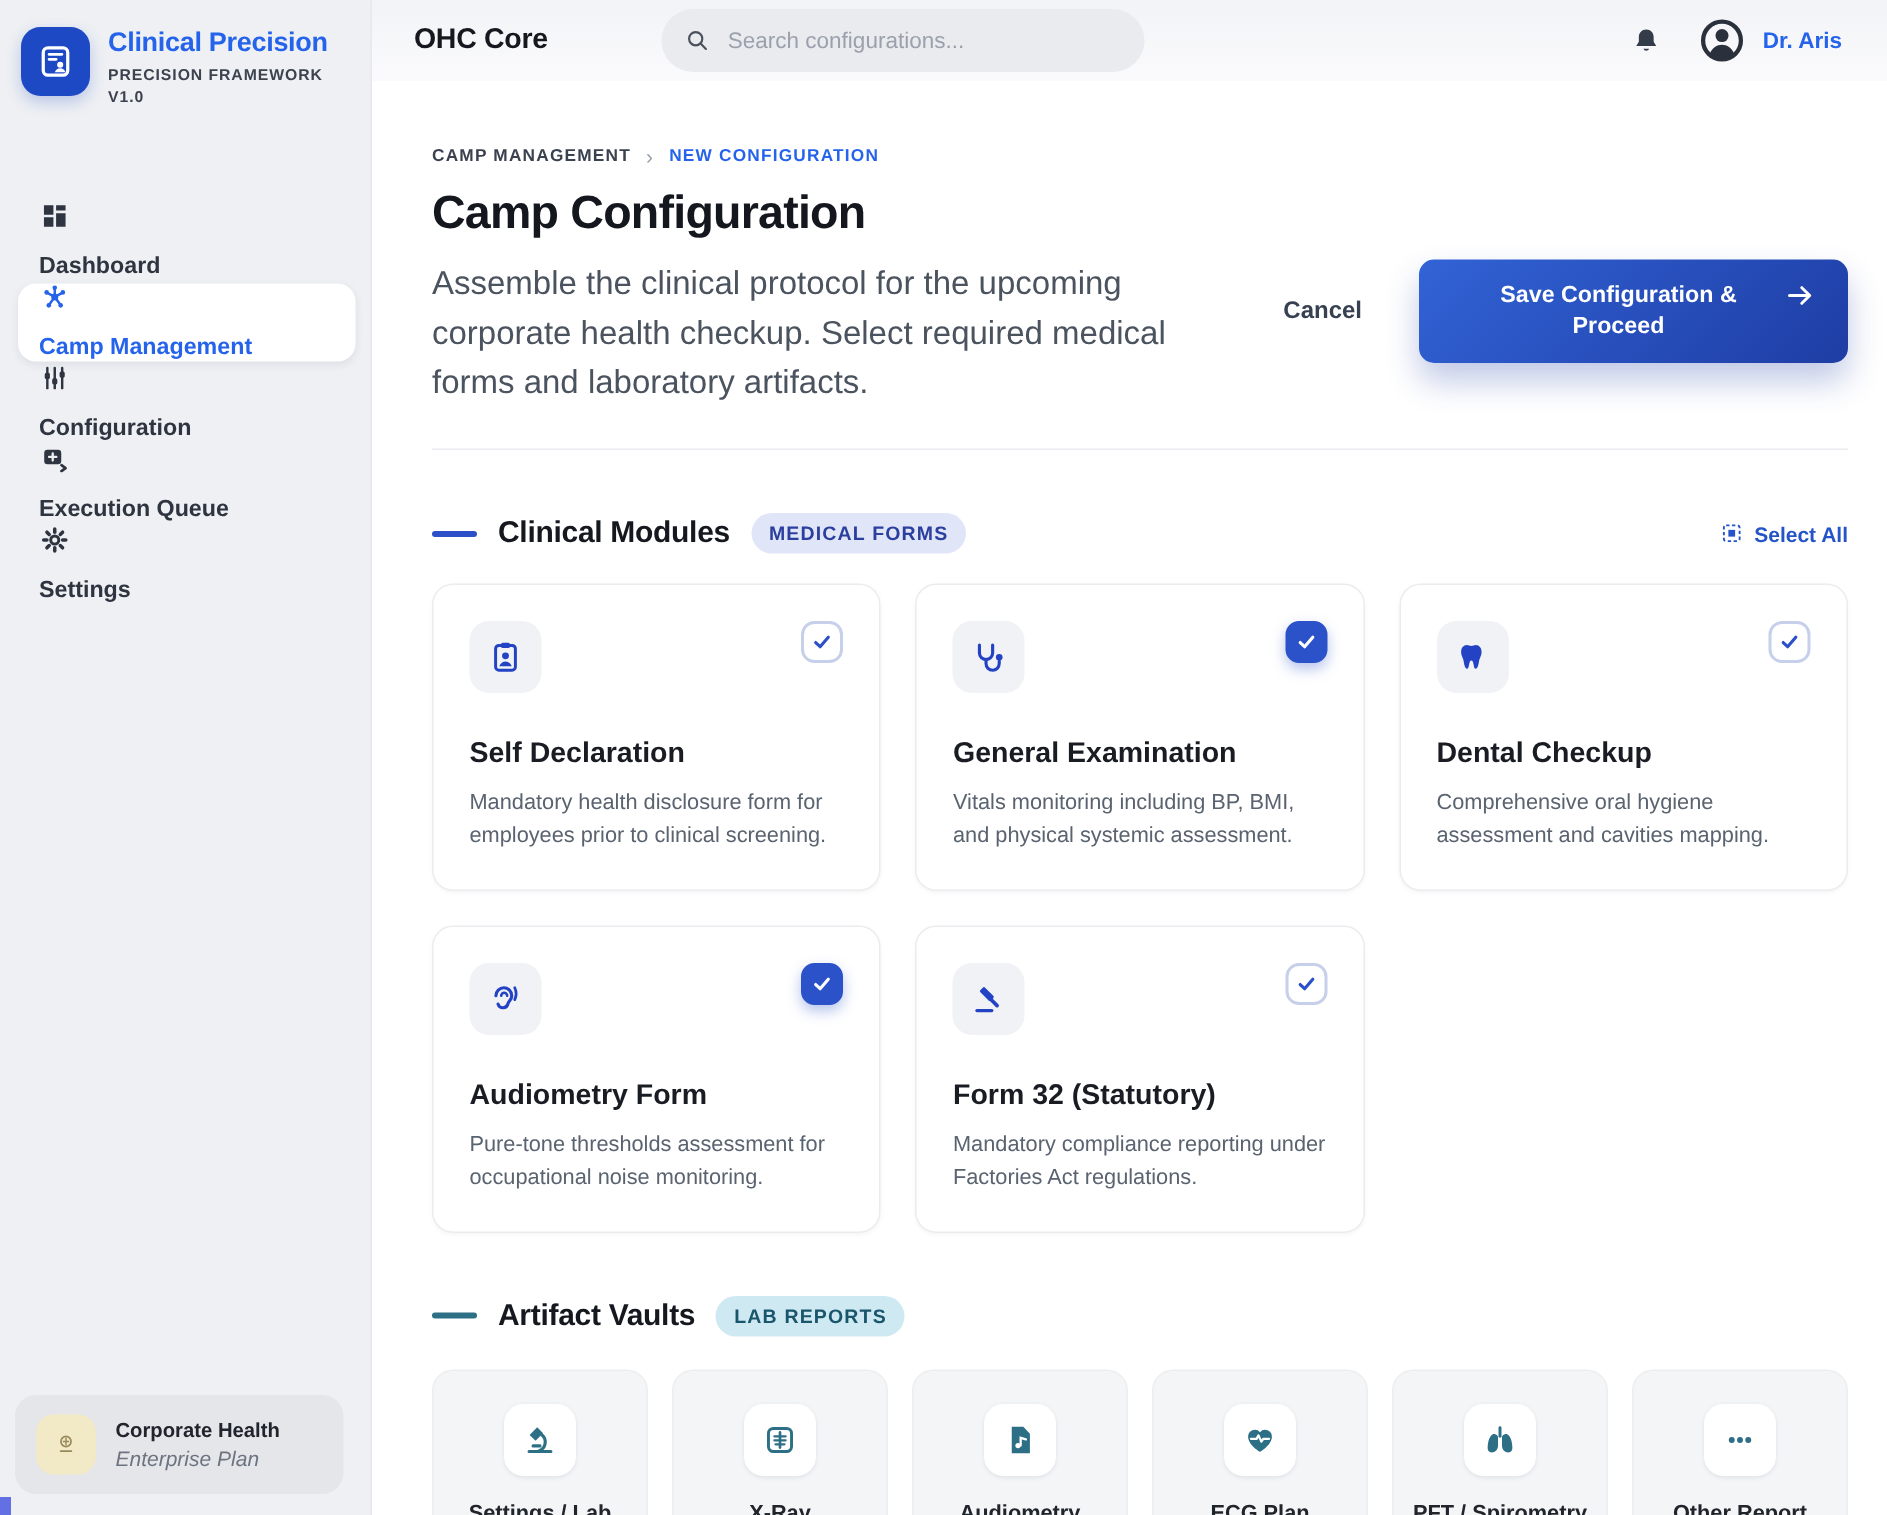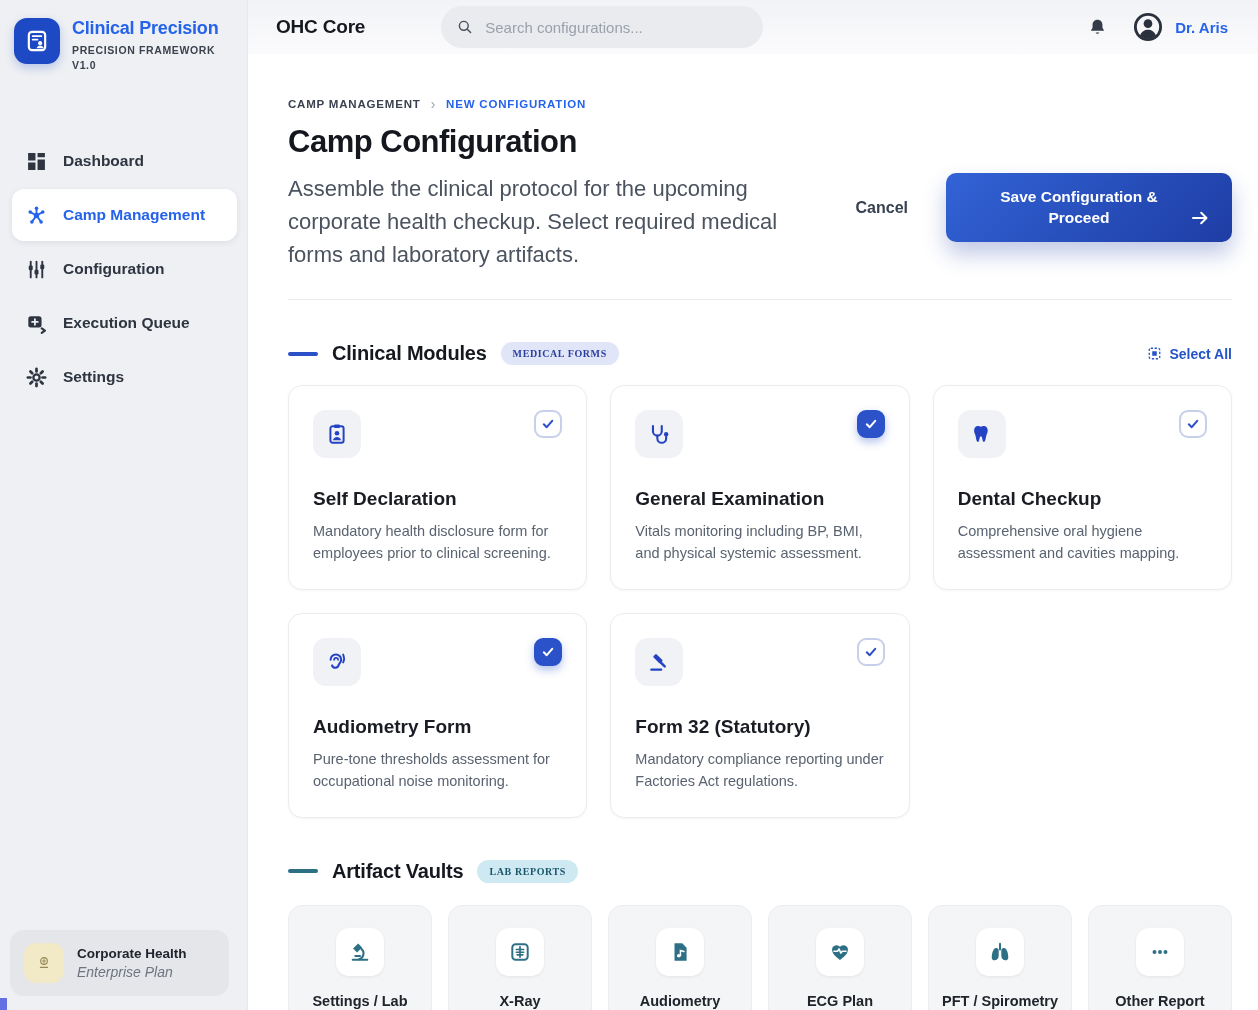--- a/index.html
+++ b/index.html
@@ -8,21 +8,21 @@
   .app { display:flex; width:100%; height:100%; }
 
   
   .sidebar { width:248px; min-width:248px; height:100%; background:#eef0f3; position:relative; padding:14px 10px 0 12px; border-right:1px solid #e6e8ec; }
   .brand { display:flex; gap:12px; padding:4px 2px; }
   .brand-logo { width:46px; height:46px; min-width:46px; border-radius:13px; background:#1d49c4; display:flex; align-items:center; justify-content:center; color:#fff; box-shadow:0 4px 10px rgba(29,73,196,.25); }
   .brand-logo svg { width:24px; height:24px; }
   .brand-name { color:#2563eb; font-size:18px; font-weight:800; letter-spacing:-.2px; }
   .brand-sub { margin-top:4px; font-size:10.5px; font-weight:700; letter-spacing:.06em; color:#3c434f; max-width:150px; line-height:1.45; }
   .nav { margin-top:58px; display:flex; flex-direction:column; gap:2px; }
-  .nav-item { display:flex; align-items:center; gap:16px; height:52px; padding:0 14px; border-radius:12px; color:#2e3440; font-size:15.5px; font-weight:600; cursor:pointer; }
+  .nav-item { display:flex; gap:16px; height:52px; padding:0 14px; border-radius:12px; color:#2e3440; font-size:15.5px; font-weight:600; cursor:pointer;flex-direction:column; }
   .nav-item svg { width:21px; height:21px; }
   .nav-item.active { background:#ffffff; color:#2563eb; box-shadow:0 2px 6px rgba(25,39,80,.08); font-weight:700; }
   .plan-card { position:absolute; left:10px; right:18px; bottom:14px; background:#e4e6ea; border-radius:14px; padding:13px 14px; display:flex; align-items:center; gap:13px; }
   .plan-avatar { width:40px; height:40px; min-width:40px; border-radius:12px; background:#f2e9c6; display:flex; align-items:center; justify-content:center; color:#98895a; }
   .plan-avatar svg { width:16px; height:16px; }
   .plan-title { font-size:13.5px; font-weight:800; color:#20242c; }
   .plan-sub { font-size:14px; color:#6d7480; margin-top:3px;font-style:italic; }
   .corner-chip { position:fixed; left:0; bottom:0; width:7px; height:12px; background:#6370e4; }
 
   
@@ -46,31 +46,31 @@
   .page-head { display:flex; }
   .head-left { flex:1; }
   .breadcrumb { display:flex; align-items:center; gap:10px; font-size:11.5px; font-weight:800; letter-spacing:.07em; }
   .crumb-parent { color:#3a4250; }
   .crumb-sep { color:#97a0ad; font-size:14px; font-weight:400; }
   .crumb-current { color:#2563eb; }
   .page-title { margin-top:12px; font-size:31px; font-weight:800; letter-spacing:-.5px; color:#14171d; }
   .page-desc { margin-top:12px; font-size:22px; line-height:1.5; color:#4b535f; max-width:505px; }
   .head-actions { display:flex; align-items:center; gap:38px; padding-top:48px; }
   .cancel-btn { background:none; border:none; font-family:inherit; font-size:16px; font-weight:600; color:#374151; cursor:pointer; }
-  .save-btn { width:286px; border:none; cursor:pointer; display:flex; align-items:flex-end; padding:14px 22px; border-radius:10px; background:linear-gradient(135deg,#3263d6 0%,#1e3da4 100%); color:#fff; font-family:inherit; font-size:15.5px; font-weight:700; line-height:1.35; box-shadow:0 12px 22px rgba(30,61,164,.28); }
+  .save-btn { width:286px; border:none; cursor:pointer; display:flex; align-items:flex-start; padding:14px 22px; border-radius:10px; background:linear-gradient(135deg,#3263d6 0%,#1e3da4 100%); color:#fff; font-family:inherit; font-size:15.5px; font-weight:700; line-height:1.35; box-shadow:0 12px 22px rgba(30,61,164,.28); }
   .save-btn .label { flex:1; text-align:center; }
   .save-btn svg { width:20px; height:20px; min-width:20px; }
   .divider { border:none; border-top:1px solid #e9ebef; margin-top:28px; }
 
   .sec-row { display:flex; align-items:center; gap:14px; margin-top:42px; }
   .sec-dash { width:30px; height:4px; border-radius:2px; }
   .sec-dash.blue { background:#2b50c8; }
   .sec-dash.teal { background:#2d6f85; }
   .sec-title { font-size:20px; font-weight:800; letter-spacing:-.2px; color:#15181e; }
-  .badge { font-size:10px; font-weight:800; letter-spacing:.06em; padding:6px 12px; border-radius:999px;font-family:Liberation Serif, serif; }
+  .badge { font-size:13px; font-weight:800; letter-spacing:.06em; padding:6px 12px; border-radius:999px; }
   .badge.blue { background:#e0e5f8; color:#2b3f9e; }
   .badge.teal { background:#cfe9f3; color:#19566b; }
   .select-all { margin-left:auto; display:flex; align-items:center; gap:7px; color:#2454c8; font-size:14px; font-weight:700; cursor:pointer; }
   .select-all svg { width:15px; height:15px; }
 
   .modules-grid { margin-top:20px; display:grid; grid-template-columns:repeat(3,1fr); gap:23px; }
   .mod-card { background:#fff; border:1px solid #ececf0; border-radius:14px; padding:24px; min-height:200px; box-shadow:0 1px 3px rgba(20,30,60,.04); cursor:pointer; }
   .mod-top { display:flex; justify-content:space-between; align-items:flex-start; }
   .mod-icon { width:48px; height:48px; border-radius:13px; background:#f1f2f6; color:#2443c4; display:flex; align-items:center; justify-content:center; }
   .mod-icon svg { width:22px; height:22px; }

